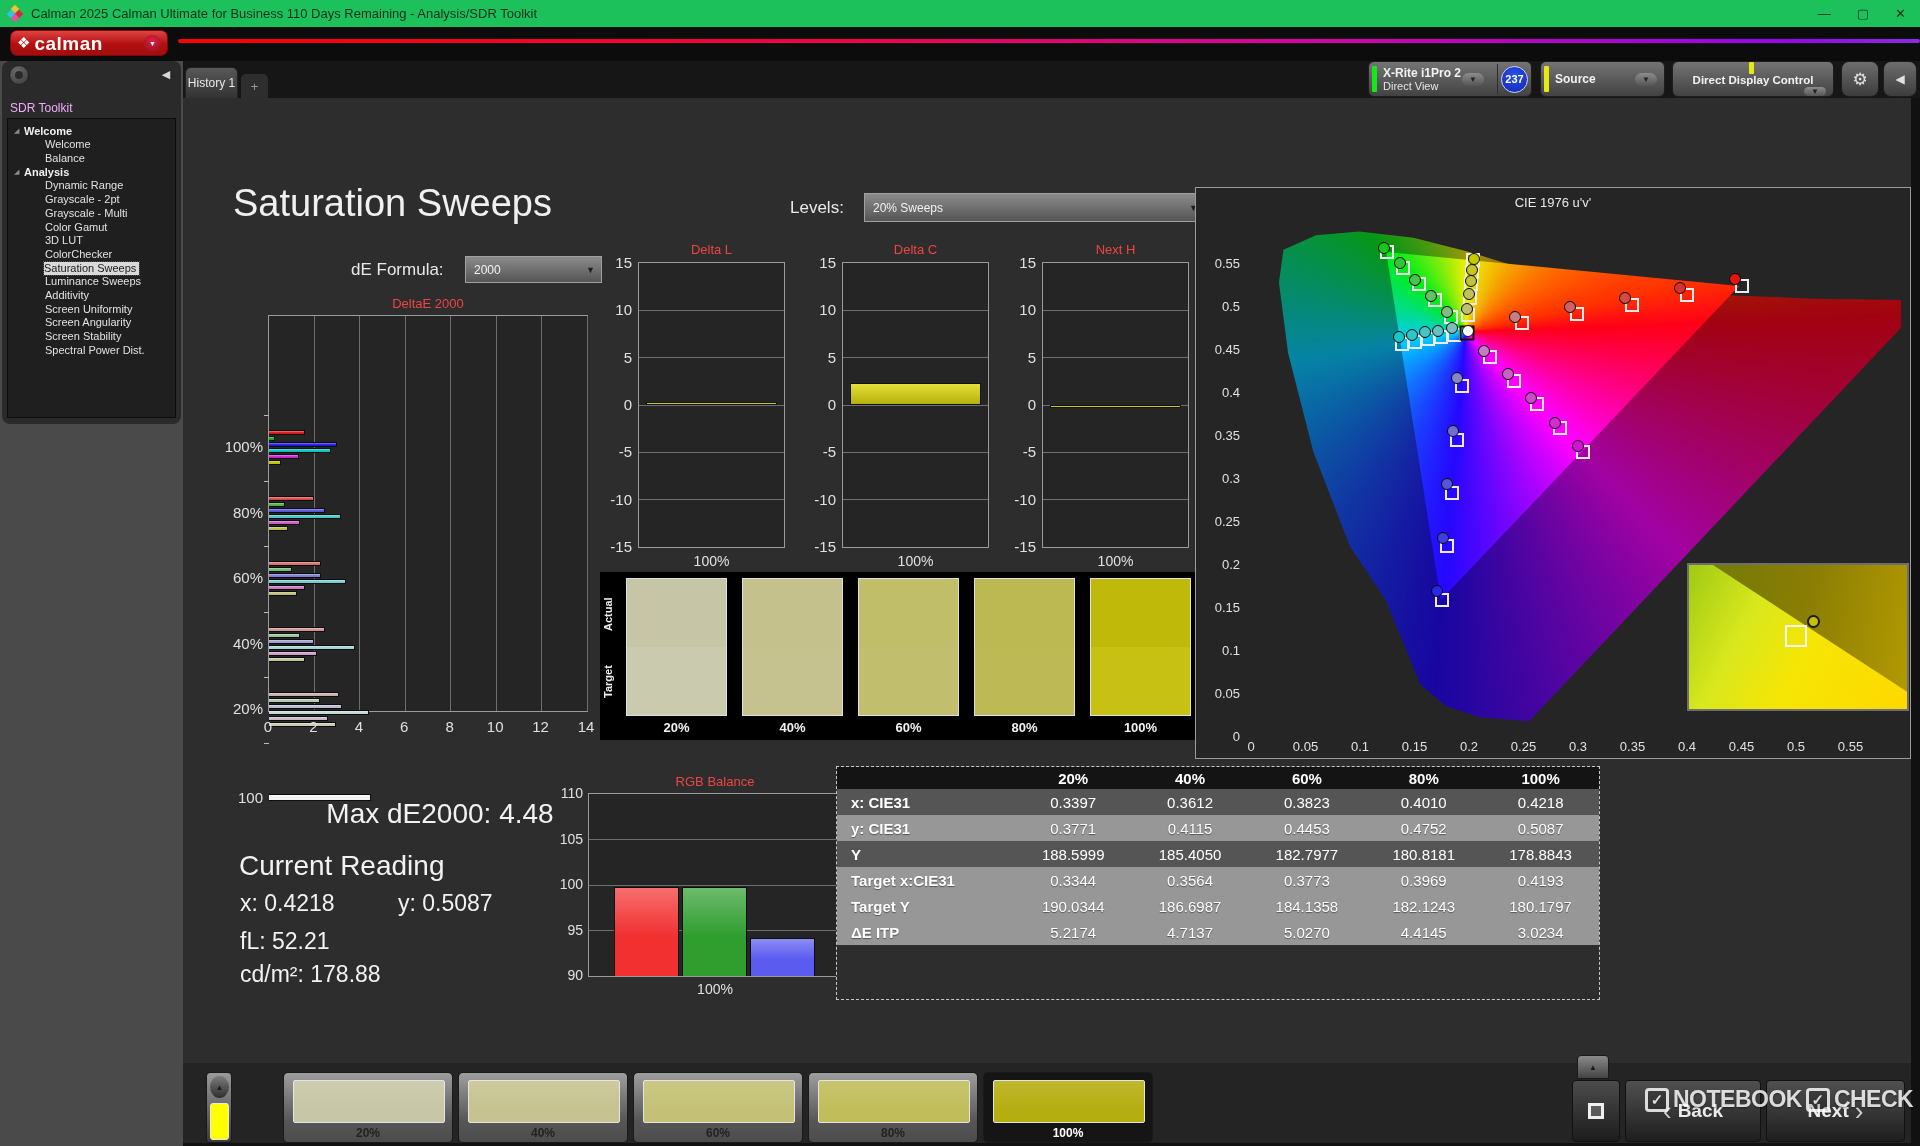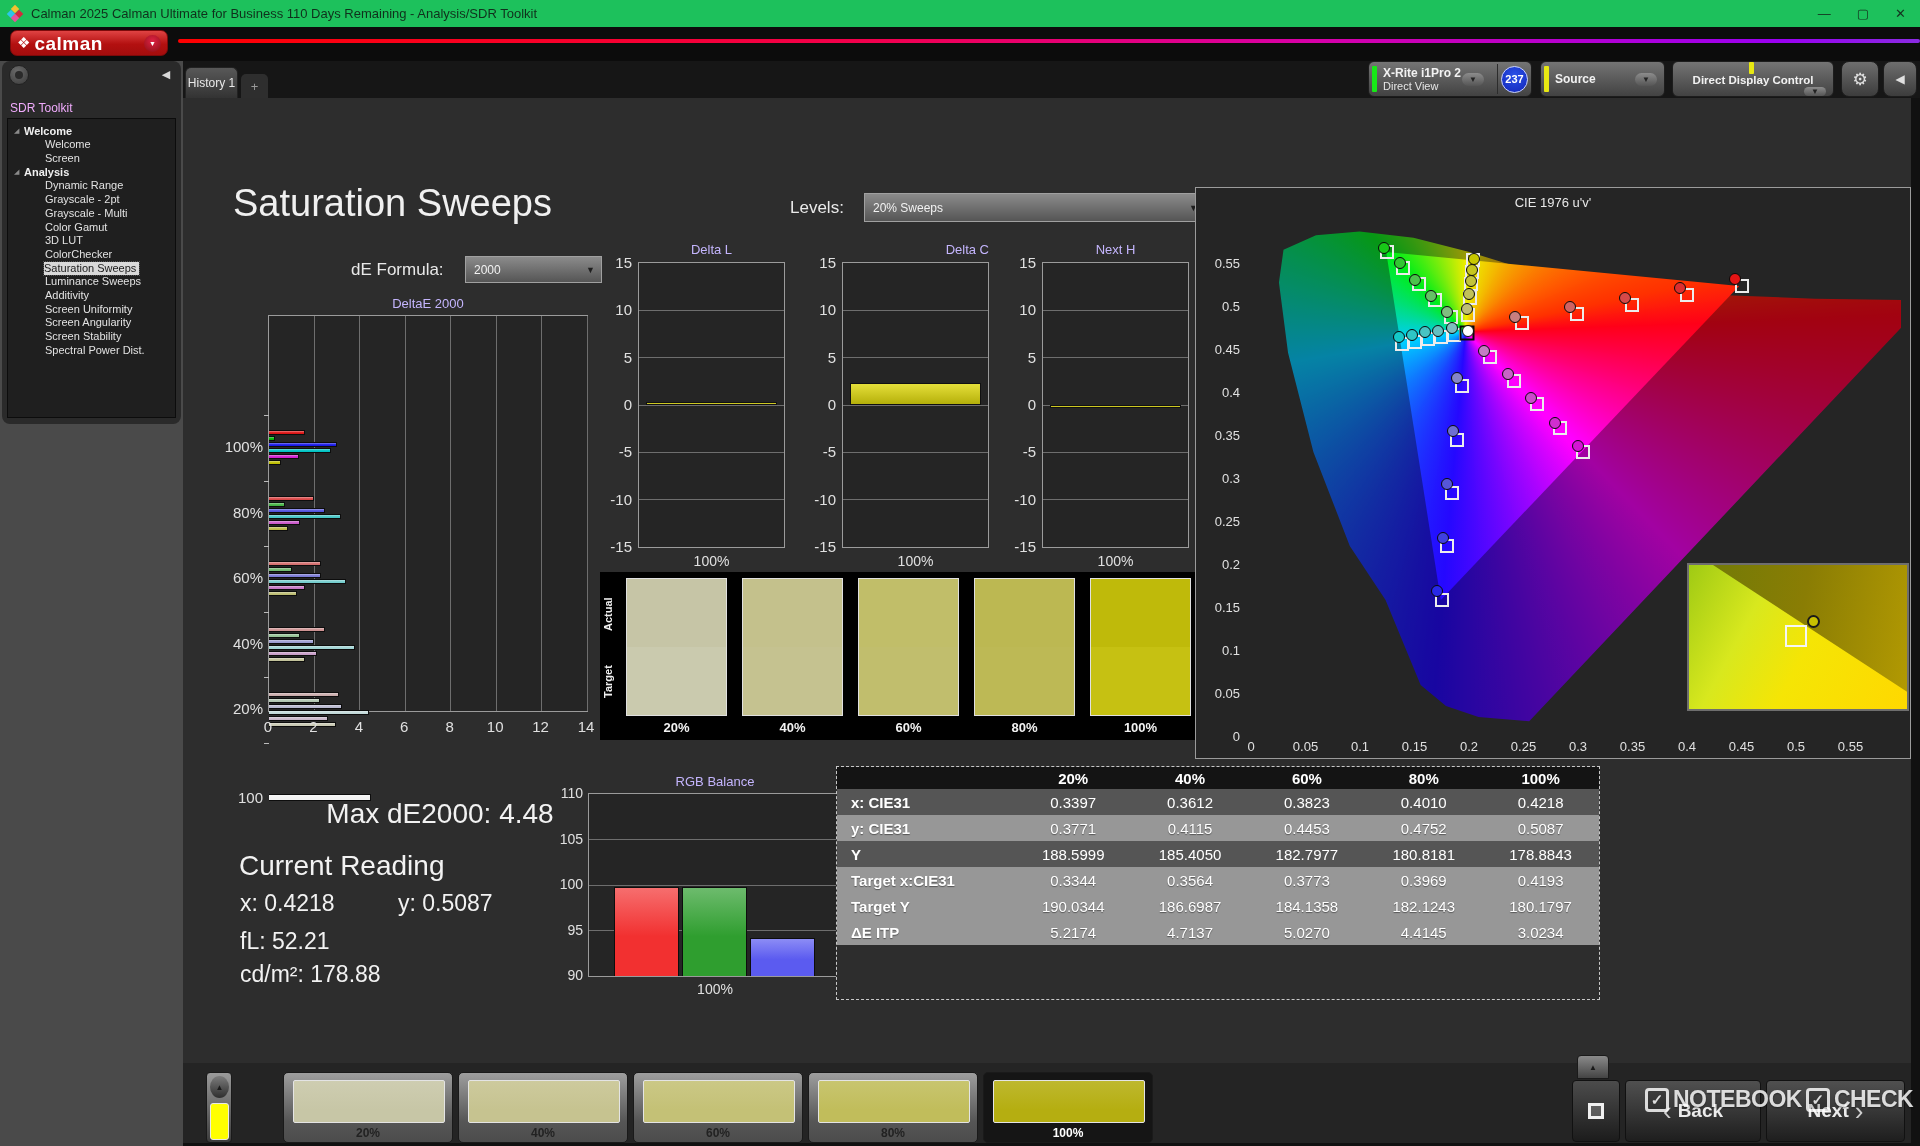--- a/index.html
+++ b/index.html
@@ -79,21 +79,21 @@
   #page-title { position:absolute; left:50px; top:84px; font-size:38px; color:#f0f0f0; font-weight:normal; letter-spacing:0; }
   .lbl { color:#e9e9e9; position:absolute; }
   #lbl-deformula { left:168px; top:162px; font-size:17px; }
   #dd-deformula { position:absolute; left:282px; top:158px; width:137px; height:27px; }
   #lbl-levels { left:607px; top:100px; font-size:17px; }
   #dd-levels { position:absolute; left:681px; top:95px; width:341px; height:29px; }
   .gray-dd { background:linear-gradient(#8b8b8b,#555); border:1px solid #a0a0a0; display:flex; align-items:center; color:#f2f2f2; font-size:12px; padding-left:8px; }
   .gray-dd .arr { margin-left:auto; margin-right:6px; color:#1e1e1e; font-size:9px; }
 
   .plot { position:absolute; background:#252525; border:1px solid #9b9b9b; }
-  .ctitle { position:absolute; color:#c4b5fd; font-size:13px; text-align:center; }
+  .ctitle { position:absolute; color:#ef4444; font-size:13px; text-align:center; }
   .tick { position:absolute; color:#e0e0e0; font-size:15px; }
 
   
   #de-plot { left:85px; top:217px; width:320px; height:397px; }
   #de-title { left:85px; top:198px; width:320px; }
   .vgrid { position:absolute; top:0; width:1px; height:100%; background:#6e6e6e; }
   .de-ylab { position:absolute; text-align:right; width:46px; }
   .de-xlab { position:absolute; text-align:center; width:30px; top:620px; }
   .de-bar { position:absolute; height:5px; border:1px solid #0d0d0d; border-left:none; }
   .de-groupline { position:absolute; left:-5px; width:5px; height:1px; background:#bbb; }
@@ -255,21 +255,21 @@
       <span id="sb-circle">
           <i></i>
         </span>
       <span id="sb-collapse">
           <span>◀</span>
         </span>
       <div id="sb-title">SDR Toolkit</div>
       <div id="sb-tree">
           <div class="tree-section"><span class="exp">◢</span>Welcome</div>
           <div class="tree-item">Welcome</div>
-          <div class="tree-item">Screen</div>
+          <div class="tree-item">Balance</div>
           <div class="tree-section"><span class="exp">◢</span>Analysis</div>
           <div class="tree-item">Dynamic Range</div>
           <div class="tree-item">Grayscale - 2pt</div>
           <div class="tree-item">Grayscale - Multi</div>
           <div class="tree-item">Color Gamut</div>
           <div class="tree-item">3D LUT</div>
           <div class="tree-item">ColorChecker</div>
           <div class="tree-item sel">Saturation Sweeps</div>
           <div class="tree-item">Luminance Sweeps</div>
           <div class="tree-item">Additivity</div>
@@ -369,21 +369,21 @@
           <div class="sm-bar" style="top: 139px; height: 3px;"></div>
         </div>
         <div class="tick sm-ylab" style="left: 419px; top: 156px;">15</div>
         <div class="tick sm-ylab" style="left: 419px; top: 203.333px;">10</div>
         <div class="tick sm-ylab" style="left: 419px; top: 250.667px;">5</div>
         <div class="tick sm-ylab" style="left: 419px; top: 298px;">0</div>
         <div class="tick sm-ylab" style="left: 419px; top: 345.333px;">-5</div>
         <div class="tick sm-ylab" style="left: 419px; top: 392.667px;">-10</div>
         <div class="tick sm-ylab" style="left: 419px; top: 440px;">-15</div>
         <div class="tick sm-xlab" style="left: 455px;">100%</div>
-        <div class="ctitle sm-title" style="left: 659px; text-align: right;">Delta C</div>
+        <div class="ctitle sm-title" style="left: 659px;">Delta C</div>
         <div class="plot sm-plot" style="left: 659px;">
           <div class="hgrid" style="top: 46.8333px;"></div>
           <div class="hgrid" style="top: 94.1667px;"></div>
           <div class="hgrid" style="top: 141.5px;"></div>
           <div class="hgrid" style="top: 188.833px;"></div>
           <div class="hgrid" style="top: 236.167px;"></div>
           <div class="sm-bar" style="top: 119.753px; height: 22.2467px;"></div>
         </div>
         <div class="tick sm-ylab" style="left: 623px; top: 156px;">15</div>
         <div class="tick sm-ylab" style="left: 623px; top: 203.333px;">10</div>

